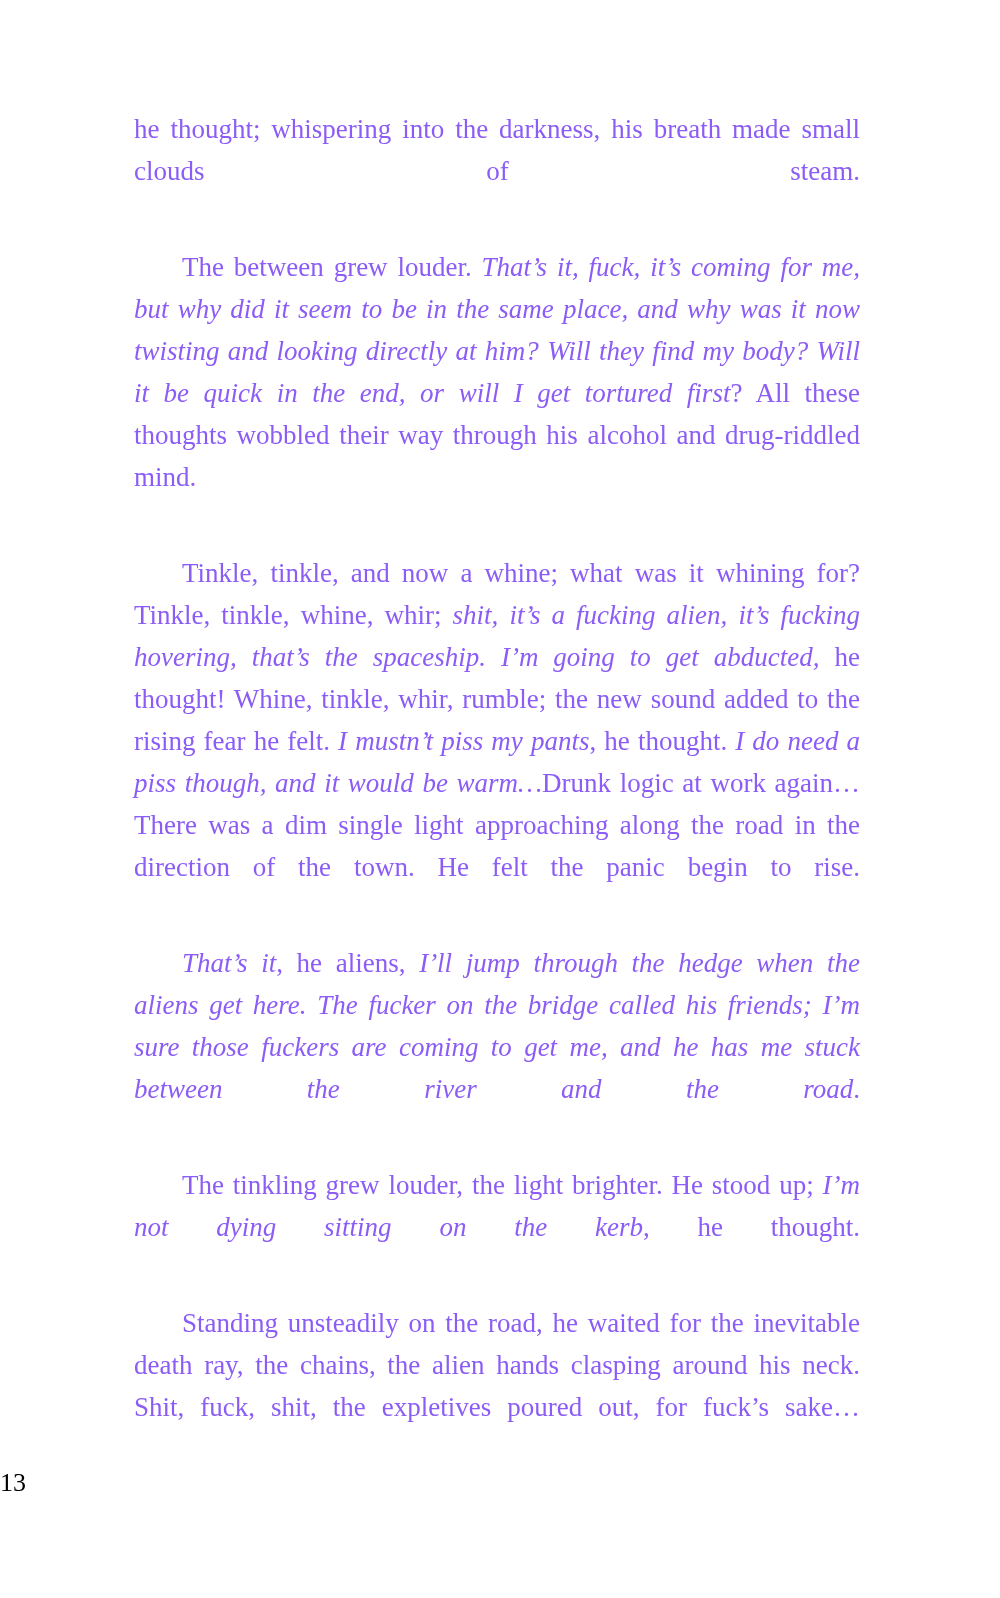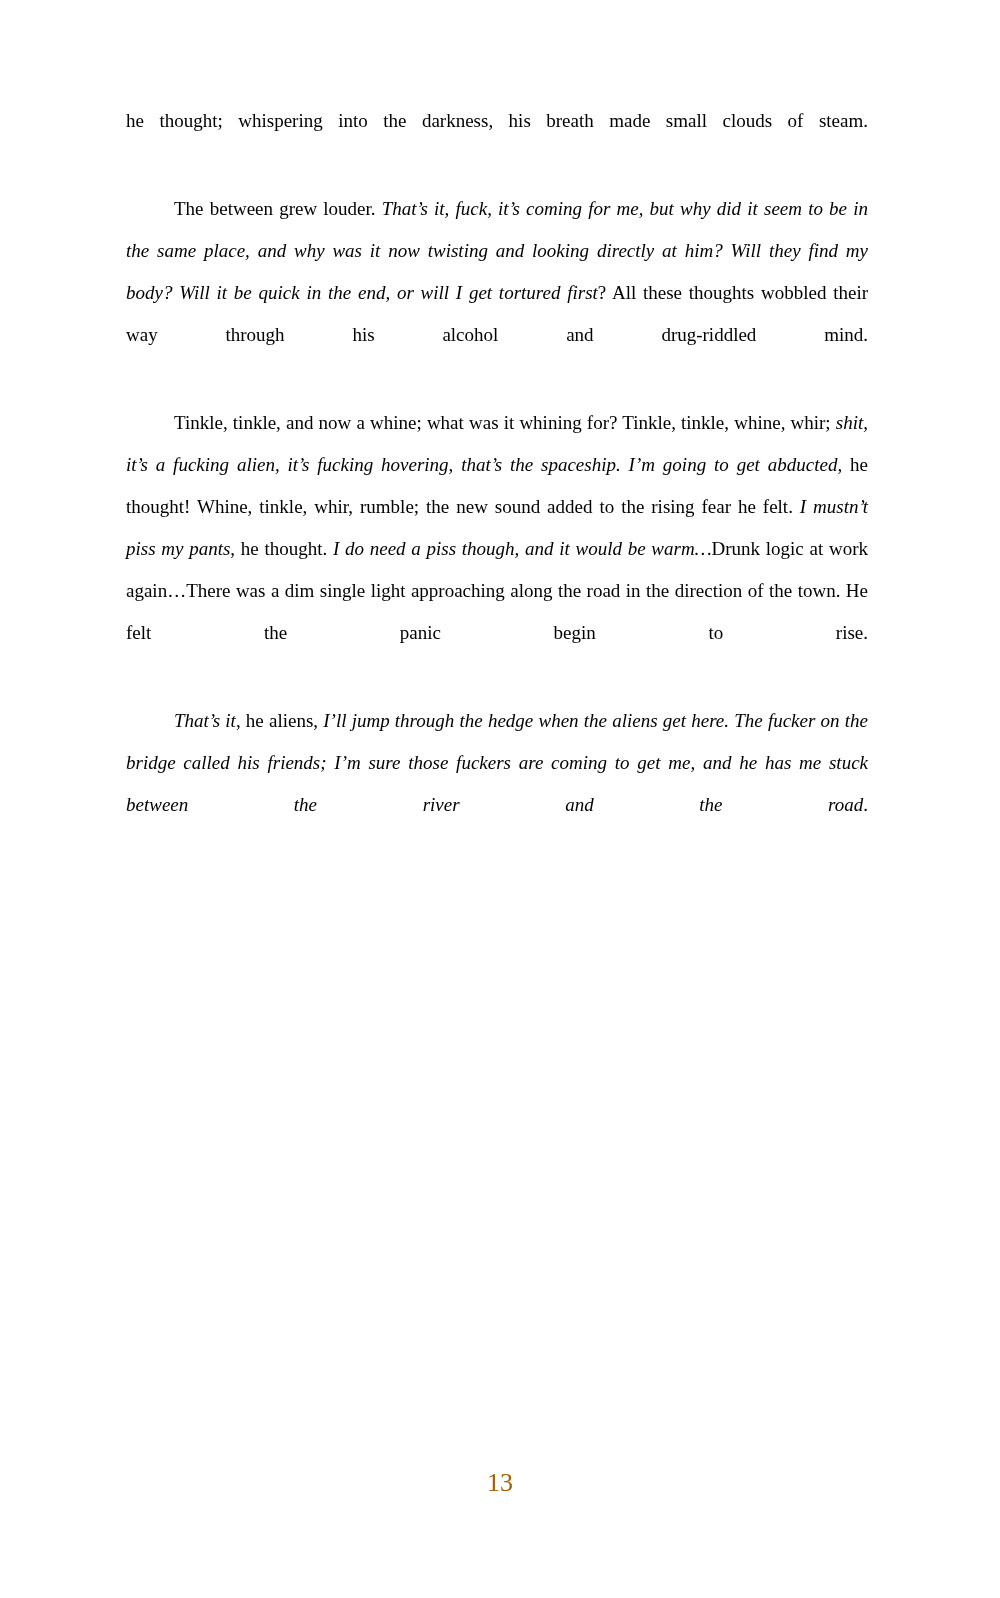--- a/index.html
+++ b/index.html
@@ -17,26 +17,26 @@
     overflow: hidden;
     box-sizing: border-box;
   }
   .textblock {
     position: absolute;
     left: 122px;
     top: 96px;
     width: 750px;
   }
   p.para {
-    margin: 4px;
+    margin: 12px;
     padding: 0;
     font-family: "Liberation Serif", "DejaVu Serif", serif;
-    font-size: 19px;
+    font-size: 27px;
     line-height: 42px;
-    color: #000000;
+    color: #8b5cf6;
     text-align: justify;
     text-justify: inter-word;
     -webkit-hyphens: none;
     hyphens: none;
     text-indent: 0;
     word-spacing: 0.01em;
   }
   p.para.indent {
     text-indent: 48px;
   }
@@ -46,42 +46,44 @@
     display: inline-block;
     width: 100%;
   }
   i, em {
   }
   .pagenum {
     position: absolute;
     left: 0;
     top: 1466px;
     width: 1000px;
-    text-align: center;
+    text-align: left;
     font-family: "Liberation Serif", "DejaVu Serif", serif;
     font-size: 26px;
     line-height: 34px;
-    color: #a16207;
+    color: #000000;
   }
 </style>
 </head>
 <body>
 
 <div class="page">
 
   <div class="textblock">
 
     <p class="para"><span>he thought; whispering into the darkness, his breath made small clouds of steam.</span></p>
 
     <p class="para indent"><span>The between grew louder. </span><i>That’s it, fuck, it’s coming for me, but why did it seem to be in the same place, and why was it now twisting and looking directly at him? Will they find my body? Will it be quick in the end, or will I get tortured first</i><span>? All these thoughts wobbled their way through his alcohol and drug-riddled mind.</span></p>
 
     <p class="para indent"><span>Tinkle, tinkle, and now a whine; what was it whining for? Tinkle, tinkle, whine, whir; </span><i>shit, it’s a fucking alien, it’s fucking hovering, that’s the spaceship. I’m going to get abducted,</i><span> he thought! Whine, tinkle, whir, rumble; the new sound added to the rising fear he felt. </span><i>I mustn’t piss my pants</i><span>, he thought. </span><i>I do need a piss though, and it would be warm…</i><span>Drunk logic at work again…There was a dim single light approaching along the road in the direction of the town. He felt the panic begin to rise.</span></p>
 
     <p class="para indent"><i>That’s it</i><span>, he aliens, </span><i>I’ll jump through the hedge when the aliens get here. The fucker on the bridge called his friends; I’m sure those fuckers are coming to get me, and he has me stuck between the river and the road</i><span>.</span></p>
 
+    <p class="para indent"><span>The tinkling grew louder, the light brighter. He stood up; </span><i>I’m not dying sitting on the kerb</i><span>, he thought.</span></p>
 
+    <p class="para indent"><span>Standing unsteadily on the road, he waited for the inevitable death ray, the chains, the alien hands clasping around his neck. Shit, fuck, shit, the expletives poured out, for fuck’s sake…</span></p>
 
 
   </div>
 
   <div class="pagenum">13</div>
 
 </div>
 
 </body></html>

